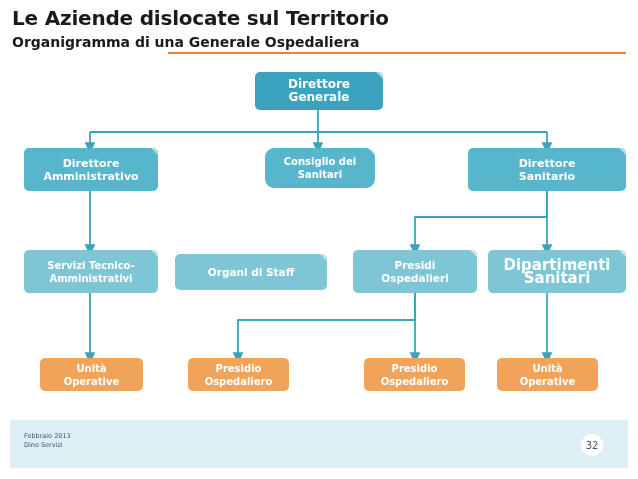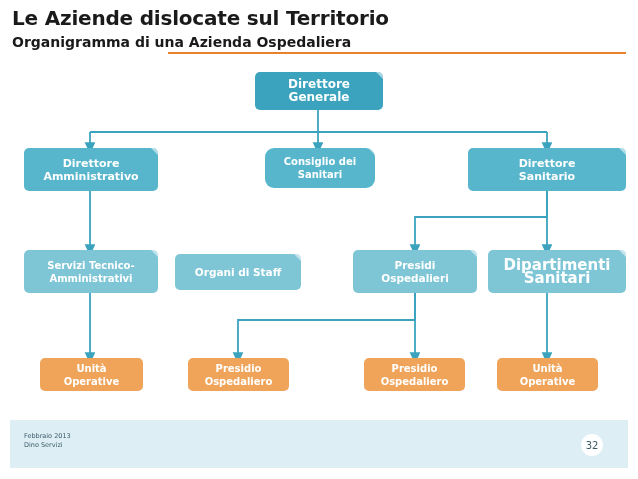--- a/index.html
+++ b/index.html
@@ -87,21 +87,21 @@
   .lbl { white-space:pre-line; position:relative; z-index:2; }
 
   svg.links { position:absolute; left:0; top:0; width:618px; height:350px; }
 </style>
 </head>
 <body>
 
 <div id="slide">
 
   <div class="title">Le Aziende dislocate sul Territorio</div>
-  <div class="subtitle">Organigramma di una Azienda Ospedaliera</div>
+  <div class="subtitle">Organigramma di una Generale Ospedaliera</div>
   <div class="title-rule"></div>
 
   <div class="canvas">
 
     <svg class="links" viewBox="0 0 618 350">
       <defs>
         <marker id="ah" markerWidth="7" markerHeight="7" refX="3.2" refY="3" orient="auto">
           <path d="M0,0 L6.4,3 L0,6 z" fill="#3ba3be"></path>
         </marker>
       </defs>
@@ -146,21 +146,21 @@
       <span class="corner"></span>
       <span class="lbl">Direttore
 Sanitario</span>
     </div>
 
     <div class="node teal-light" style="left:14px; top:188px; width:134px; height:43px; font-size:10px;">
       <span class="corner"></span>
       <span class="lbl">Servizi Tecnico-
 Amministrativi</span>
     </div>
-    <div class="node teal-light" style="left:165px; top:192px; width:126px; height:36px; font-size:10.5px;">
+    <div class="node teal-light" style="left:165px; top:192px; width:152px; height:36px; font-size:10.5px;">
       <span class="corner"></span>
       <span class="lbl">Organi di Staff</span>
     </div>
     <div class="node teal-light" style="left:343px; top:188px; width:124px; height:43px; font-size:10.5px;">
       <span class="corner"></span>
       <span class="lbl">Presidi
 Ospedalieri</span>
     </div>
     <div class="node teal-light" style="left:478px; top:188px; width:138px; height:43px; font-size:15px;">
       <span class="corner"></span>

